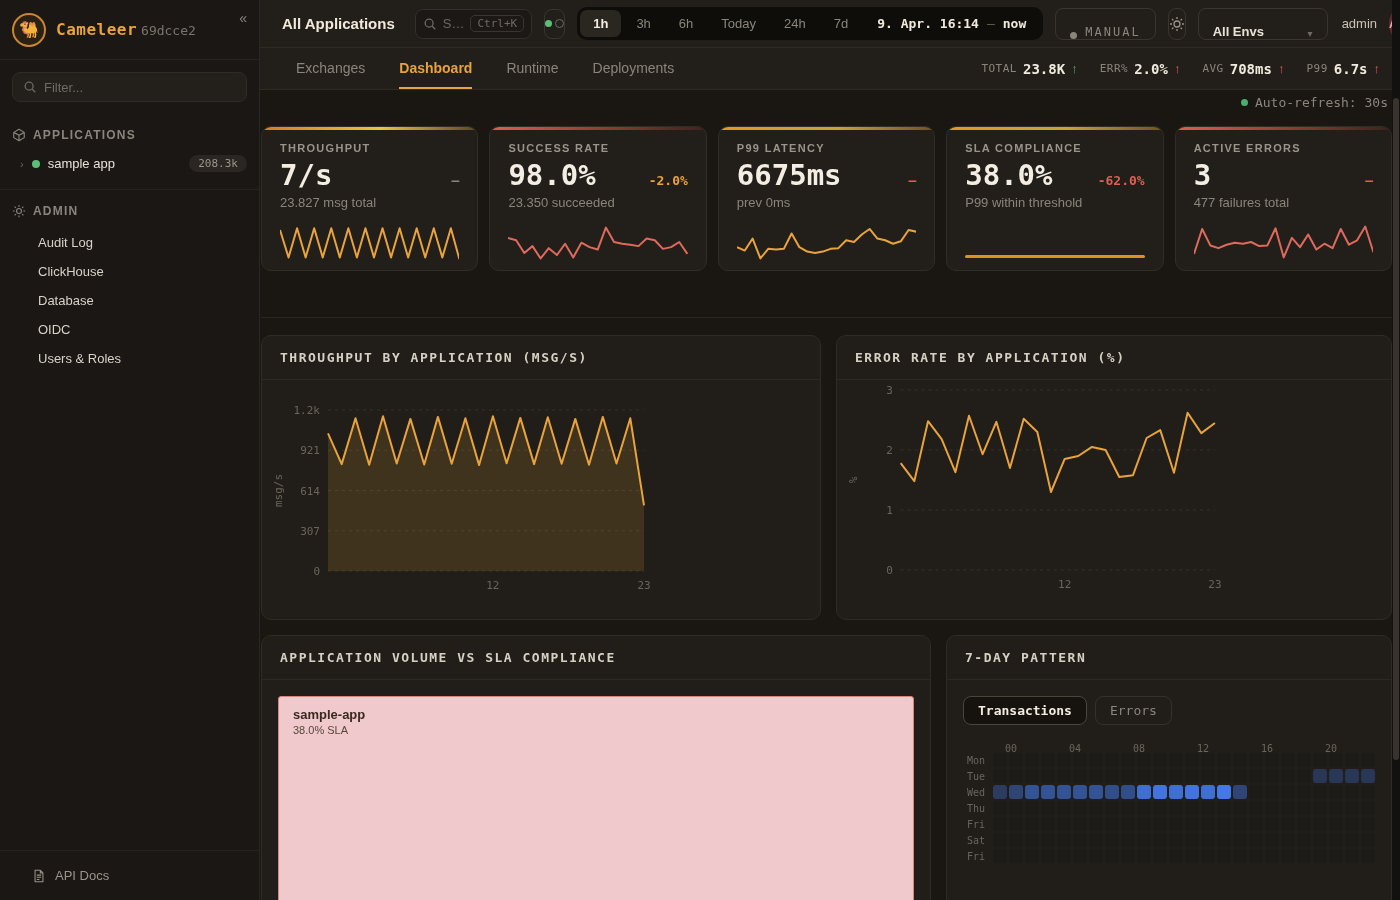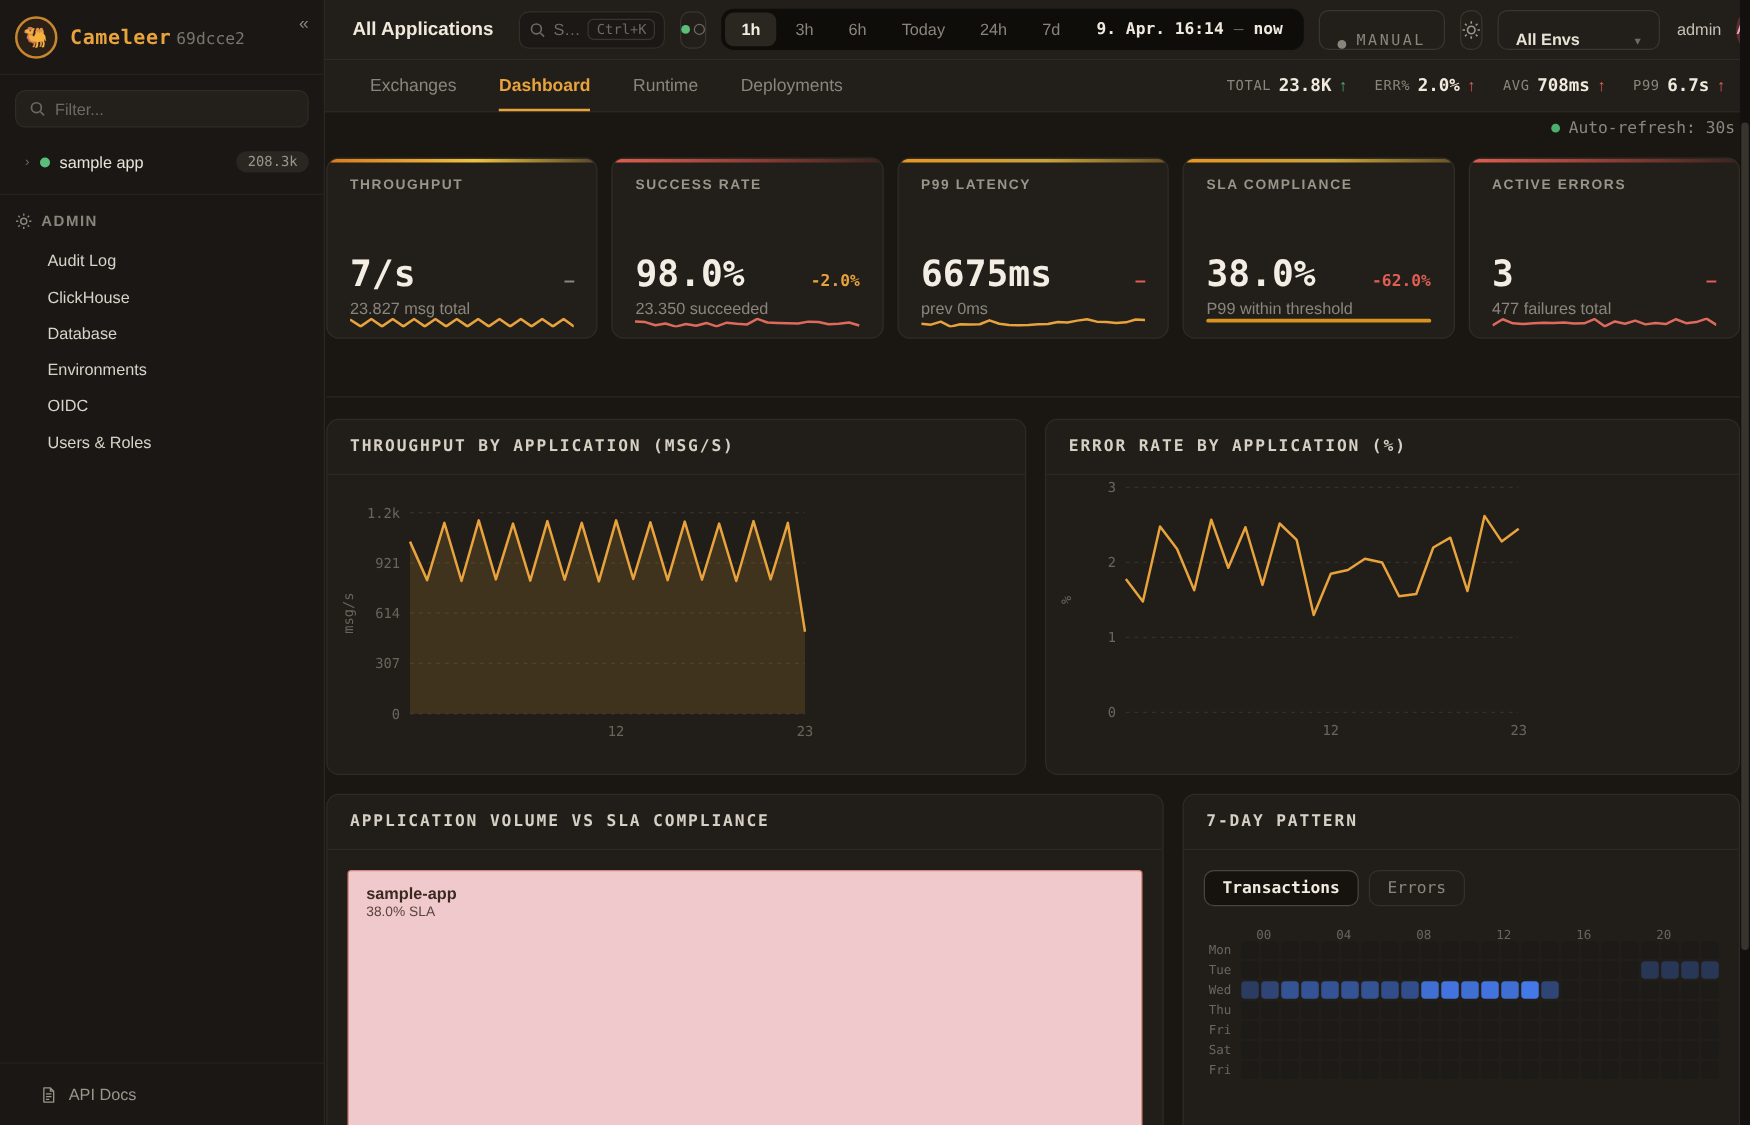--- a/index.html
+++ b/index.html
@@ -67,21 +67,21 @@
 
   .content { flex:1; background:#1a1713; position:relative; padding:0 8px 0 1px; overflow:hidden; }
   .autorefresh { height:24px; display:flex; align-items:center; justify-content:flex-end; gap:7px; padding-right:4px; font-family:"DejaVu Sans Mono", monospace; font-size:13px; color:#8a857c; }
 
   .kpi-row { display:flex; gap:11px; margin-top:12px; }
   .kpi { flex:1 1 0; background:#221f1a; border:1px solid #302c26; border-radius:10px; overflow:hidden; position:relative; height:145px; }
   .kpi-accent { height:3px; width:100%; }
   .kpi-body { padding:12px 18px 10px 18px; display:flex; flex-direction:column; height:142px; }
   .kpi-label { font-size:11px; font-weight:bold; letter-spacing:1.3px; color:#9a948a; }
   .kpi-valrow { display:flex; align-items:baseline; justify-content:space-between; margin-top:4px; }
-  .kpi-value { font-family:"DejaVu Sans Mono", monospace; font-size:29px; font-weight:bold; color:#f3ede4;margin-top:44px; }
+  .kpi-value { font-family:"DejaVu Sans Mono", monospace; font-size:29px; font-weight:bold; color:#f3ede4; }
   .kpi-delta { font-family:"DejaVu Sans Mono", monospace; font-size:13px; font-weight:bold; }
   .kpi-sub { font-size:13px; color:#8a857c; margin-top:3px; }
   .kpi-spark { margin-top:auto; height:40px; width:100%; }
   .kpi-bar { margin-top:auto; margin-bottom:4px; height:3px; border-radius:2px; }
 
   .section-divider { border-top:1px solid #2a2622; margin-top:46px; }
 
   .charts-row { display:flex; gap:15px; margin-top:17px; }
   .card { background:#211e19; border:1px solid #2e2b25; border-radius:10px; overflow:hidden; }
   .card-head { padding:14px 18px; border-bottom:1px solid #2c2822; font-family:"DejaVu Sans Mono", monospace; font-size:13px; font-weight:bold; letter-spacing:1.5px; color:#d6d0c4; }
@@ -125,40 +125,45 @@
   </div>
   <div class="sb-filter">
     <div class="filter-box">
       <svg class="icon-sm" viewBox="0 0 16 16">
           <circle cx="7" cy="7" r="4.5" fill="none" stroke="#6e6962" stroke-width="1.5"></circle>
           <line x1="10.5" y1="10.5" x2="14" y2="14" stroke="#6e6962" stroke-width="1.5"></line>
         </svg>
       <input placeholder="Filter..." style="">
     </div>
   </div>
+  <div class="sb-sec-head">
+    <svg class="icon-sm" viewBox="0 0 16 16">
+        <path d="M8 1.5 14 5v6L8 14.5 2 11V5Z M2 5l6 3.2L14 5 M8 8.2V14.5" fill="none" stroke="#8a857c" stroke-width="1.3" stroke-linejoin="round"></path>
+      </svg>
+    <span>APPLICATIONS</span>
+  </div>
   <div id="app-items">
       <div class="app-row">
         <span class="chev">›</span>
         <span class="dot" style="background: rgb(91, 191, 122);"></span>
         <span class="app-label">sample app</span>
         <span class="badge">208.3k</span>
       </div>
     </div>
   <div class="sb-divider"></div>
   <div class="sb-sec-head">
     <svg class="icon-sm" viewBox="0 0 16 16">
         <path d="M8 5.2A2.8 2.8 0 1 0 8 10.8 2.8 2.8 0 1 0 8 5.2 M8 1v2 M8 13v2 M1 8h2 M13 8h2 M3 3l1.4 1.4 M11.6 11.6 13 13 M13 3l-1.4 1.4 M4.4 11.6 3 13" fill="none" stroke="#8a857c" stroke-width="1.3"></path>
       </svg>
     <span>ADMIN</span>
   </div>
   <ul class="admin-list" id="admin-items">
       <li>Audit Log</li>
       <li>ClickHouse</li>
       <li>Database</li>
-      <li>Environments</li>
       <li>OIDC</li>
       <li>Users &amp; Roles</li>
     </ul>
   <div class="sb-foot">
     <svg class="icon-sm" viewBox="0 0 16 16">
         <path d="M3.5 1.5h6l3 3v10h-9Z M9.5 1.5v3h3 M5.5 7h5 M5.5 9.5h5 M5.5 12h3" fill="none" stroke="#9a948a" stroke-width="1.2" stroke-linejoin="round"></path>
       </svg>
     <span>API Docs</span>
   </div>
 </aside>

